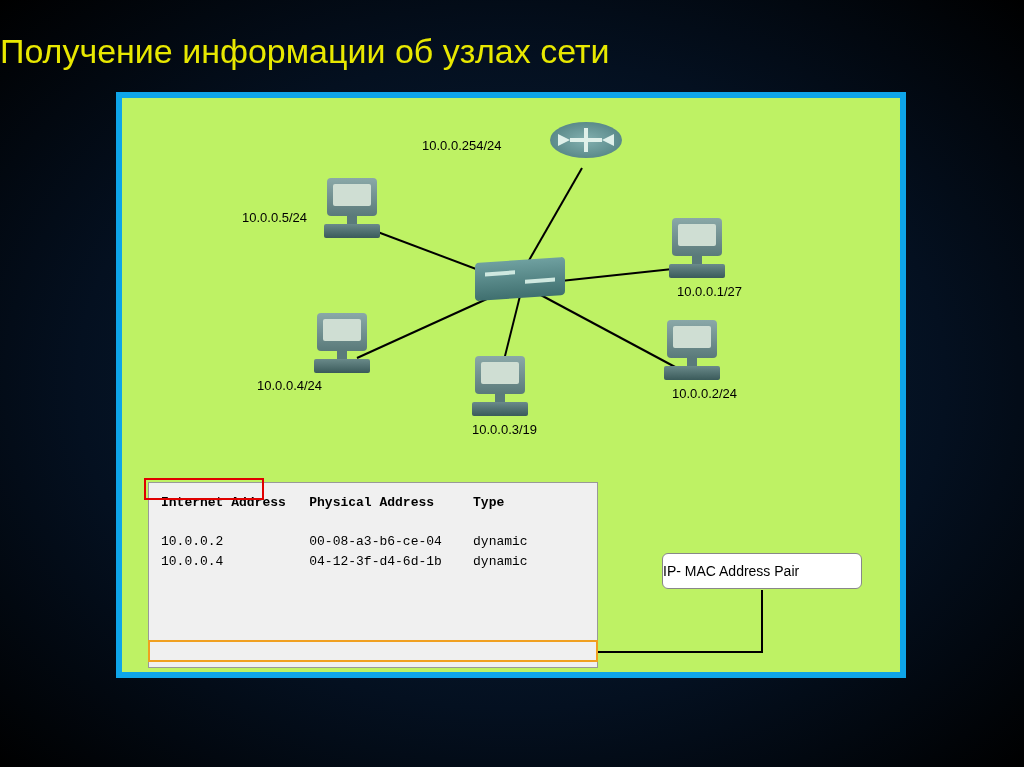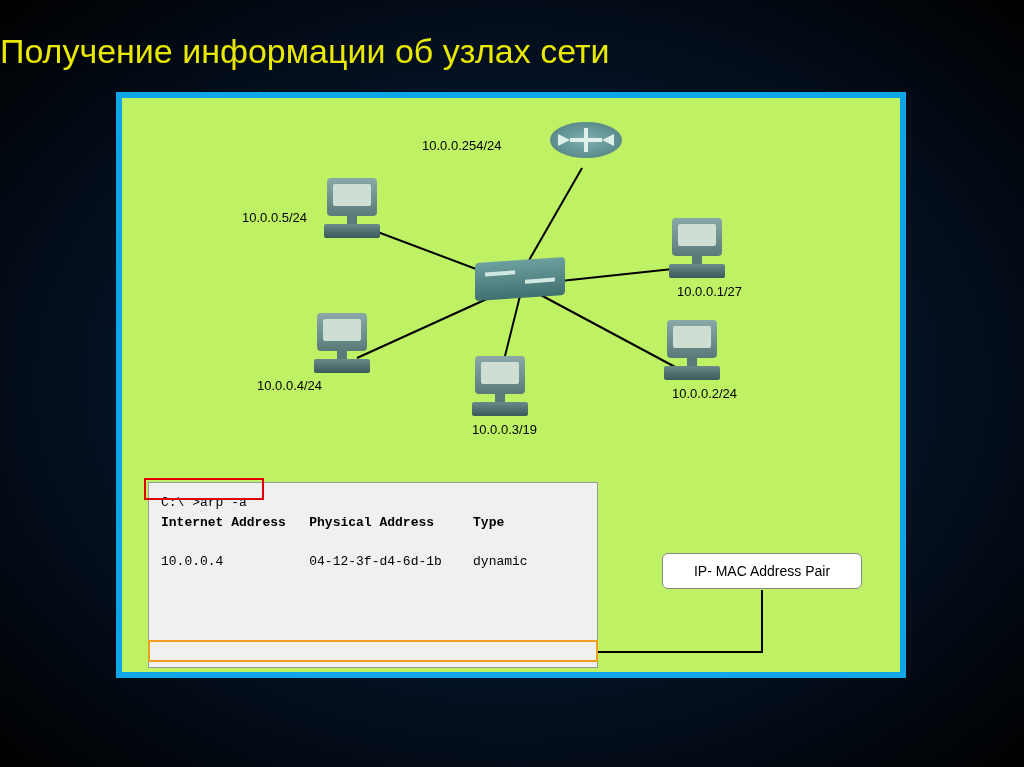--- a/index.html
+++ b/index.html
@@ -121,21 +121,21 @@
     top: 455px;
     width: 200px;
     height: 36px;
     border: 1px solid #888;
     border-radius: 6px;
     background: #fff;
     font-size: 14px;
     color: #000;
     display: flex;
     align-items: center;
-    justify-content: center;
+    justify-content: flex-start;
   }
   .arrow-path {
     position: absolute;
     left: 0; top: 0;
     pointer-events: none;
   }
   .term-row { white-space: pre; }
   .term-head { font-weight: bold; }
 </style>
 </head>
@@ -200,23 +200,23 @@
   <div class="pc-label" style="left:350px; top:324px;">10.0.0.3/19</div>
 
   <div class="pc" style="left:190px; top:215px;">
     <div class="monitor"></div>
       <div class="stand"></div>
       <div class="base"></div>
   </div>
   <div class="pc-label" style="left:135px; top:280px;text-align:right;">10.0.0.4/24</div>
 
   <div class="terminal">
-    <div class="term-row">C:\ &gt;arp -a</div>
     <div class="term-row term-head">Internet Address   Physical Address     Type</div>
     <div class="term-row">&nbsp;</div>
+    <div class="term-row">10.0.0.2           00-08-a3-b6-ce-04    dynamic</div>
     <div class="term-row">10.0.0.4           04-12-3f-d4-6d-1b    dynamic</div>
   </div>
 
   <div class="cmd-highlight"></div>
   <div class="row-highlight"></div>
 
   <div class="callout">
     <span>IP- MAC Address Pair</span>
   </div>
 

